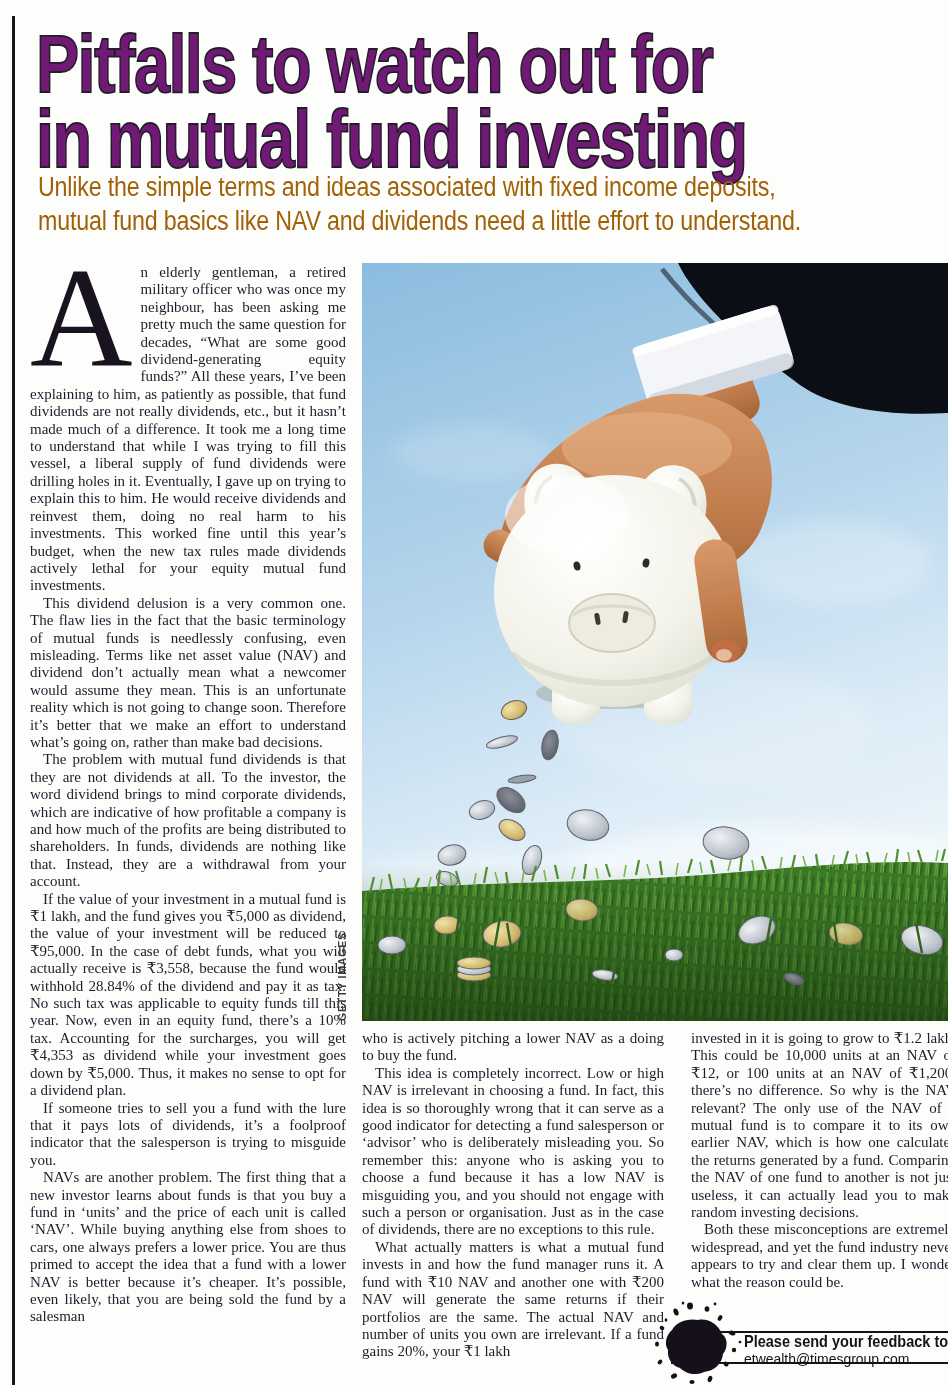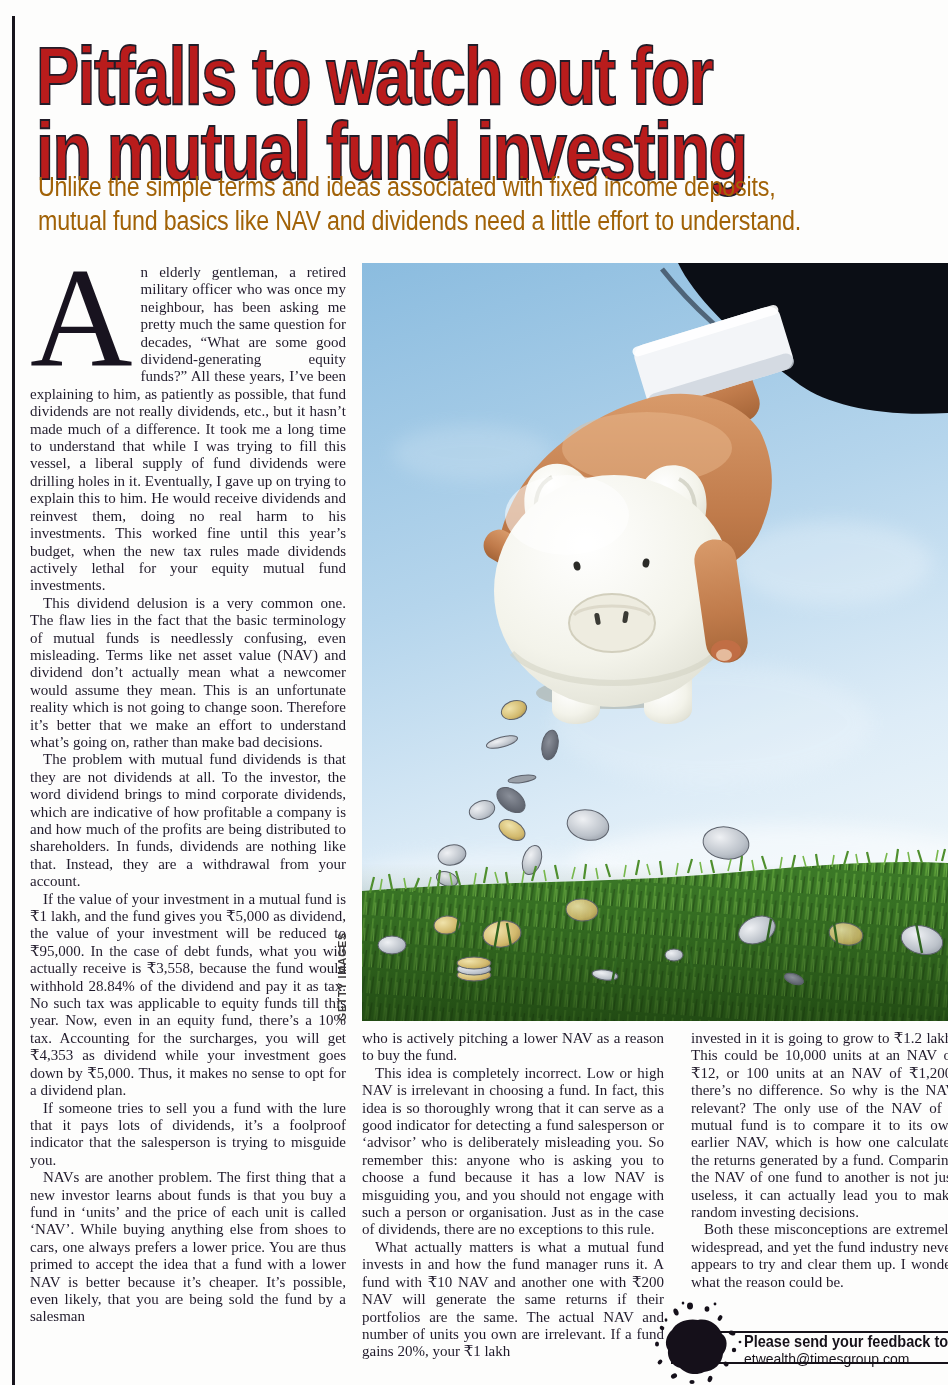--- a/index.html
+++ b/index.html
@@ -5,21 +5,21 @@
   html,body{margin:0;padding:0;background:#e8e8e8;}
   #page{
     position:relative; width:948px; height:1385px; margin:0 auto;
     background:#fdfdfc; overflow:hidden;
     font-family:"Liberation Serif","DejaVu Serif","DejaVu Sans",serif;
     color:#201a2b;
   }
   .vrule{position:absolute; left:12px; top:16px; width:3px; height:1369px; background:#17141c;}
 
   
-  .headline{position:absolute; left:36px; top:18px; color:#b91c1c;
+  .headline{position:absolute; left:36px; top:6px; color:#701a75;
     font-family:"Liberation Sans","DejaVu Sans",sans-serif; font-weight:700;}
   .headline .hl{display:block; font-size:81px; line-height:75px; letter-spacing:-2px;
     white-space:nowrap; transform:scaleX(0.80); transform-origin:0 50%;
     -webkit-text-stroke:1.8px #221d29;}
   .standfirst{position:absolute; left:38px; top:170px; color:#a16207;
     font-family:"Liberation Sans","DejaVu Sans",sans-serif; font-weight:400;}
   .standfirst .sf{display:block; font-size:27px; line-height:34px; letter-spacing:-0.2px;
     white-space:nowrap; transform:scaleX(0.86); transform-origin:0 50%;}
 
   
@@ -237,21 +237,21 @@
       <ellipse cx="312" cy="692" rx="9" ry="6" fill="url(#silverG)"></ellipse>
       <ellipse cx="432" cy="716" rx="10" ry="5" transform="rotate(20 432 716)" fill="url(#darkCoinG)"></ellipse>
     </g>
 
     <path stroke="#2f6420" stroke-width="2.4" fill="none" d="M132,688 l6,-34 M150,690 l-5,-30 M404,684 l5,-28 M560,690 l-6,-30 M94,672 l4,-24 M476,686 l-4,-26 M250,720 l5,-26 M330,706 l-4,-24"></path>
   </svg>
 
   <div class="credit">GETTY IMAGES</div>
 
   <div id="col2" class="col">
-    <p>who is actively pitching a lower NAV as a reason to buy the fund.</p>
+    <p>who is actively pitching a lower NAV as a doing to buy the fund.</p>
     <p class="indent">This idea is completely incorrect. Low or high NAV is irrelevant in choosing a fund. In fact, this idea is so thoroughly wrong that it can serve as a good indicator for detecting a fund salesperson or ‘advisor’ who is deliberately misleading you. So remember this: anyone who is asking you to choose a fund because it has a low NAV is misguiding you, and you should not engage with such a person or organisation. Just as in the case of dividends, there are no exceptions to this rule.</p>
     <p class="indent">What actually matters is what a mutual fund invests in and how the fund manager runs it. A fund with ₹10 NAV and another one with ₹200 NAV will generate the same returns if their portfolios are the same. The actual NAV and number of units you own are irrelevant. If a fund gains 20%, your ₹1 lakh</p>
   </div>
 
   <div id="col3" class="col">
     <p>invested in it is going to grow to ₹1.2 lakh. This could be 10,000 units at an NAV of ₹12, or 100 units at an NAV of ₹1,200, there’s no difference. So why is the NAV relevant? The only use of the NAV of a mutual fund is to compare it to its own earlier NAV, which is how one calculates the returns generated by a fund. Comparing the NAV of one fund to another is not just useless, it can actually lead you to make random investing decisions.</p>
     <p class="indent">Both these misconceptions are extremely widespread, and yet the fund industry never appears to try and clear them up. I wonder what the reason could be.</p>
   </div>
 
   <div id="fbRule1" class="fb-rule"></div>

